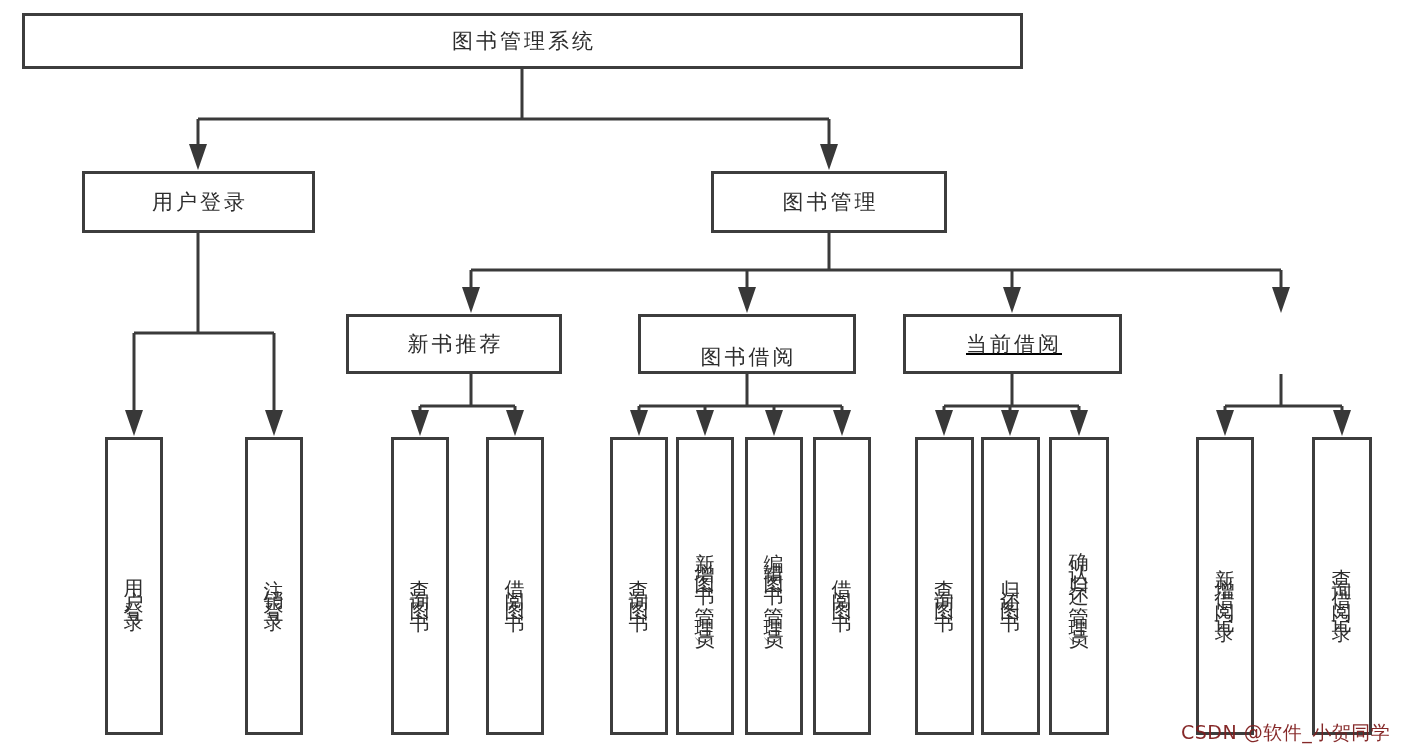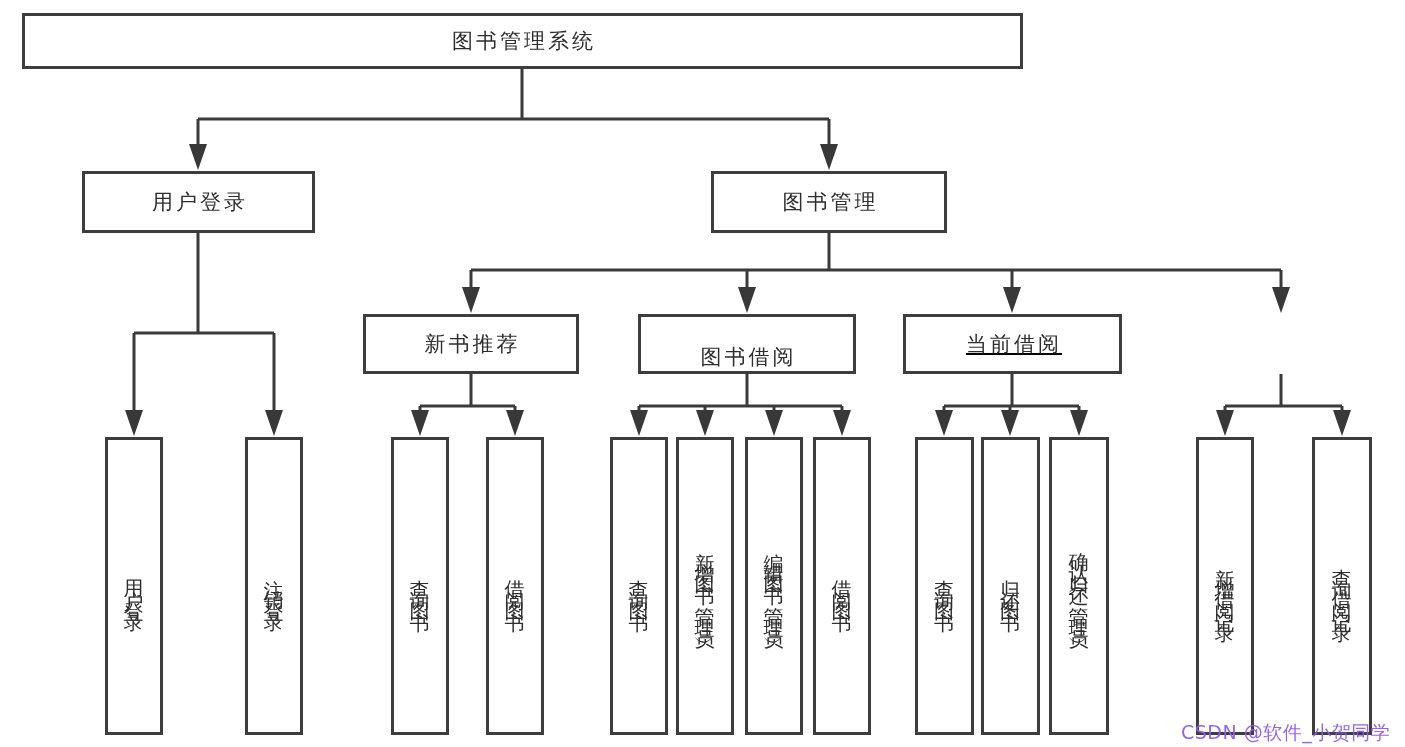--- a/index.html
+++ b/index.html
@@ -60,21 +60,21 @@
     letter-spacing: 11px;
     white-space: normal;
     line-height: 1;
     text-indent: 0;
   }
   .watermark {
     position: absolute;
     left: 1181px;
     top: 720px;
     font-size: 19px;
-    color: #8b5cf6;
+    color: #7f1d1d;
     letter-spacing: 0.5px;
     white-space: nowrap;
     z-index: 3;
     opacity: 0.95;
   }
 </style>
 </head>
 <body>
 
 <div class="canvas">
@@ -152,21 +152,21 @@
     <span class="lbl">图书管理系统</span>
   </div>
 
   <div class="node hbox" style="left:82px;top:171px;width:233px;height:62px;">
     <span class="lbl">用户登录</span>
   </div>
   <div class="node hbox" style="left:711px;top:171px;width:236px;height:62px;justify-content:center;">
     <span class="lbl">图书管理</span>
   </div>
 
-  <div class="node hbox" style="left:363px;top:314px;width:216px;height:60px;">
+  <div class="node hbox" style="left:346px;top:314px;width:216px;height:60px;">
     <span class="lbl">新书推荐</span>
   </div>
   <div class="node hbox" style="left:638px;top:314px;width:218px;height:60px;align-items:flex-end;">
     <span class="lbl">图书借阅</span>
   </div>
   <div class="node hbox" style="left:903px;top:314px;width:219px;height:60px;text-decoration:underline;">
     <span class="lbl">当前借阅</span>
   </div>
 
   <div class="node vbox" style="left:105px;top:437px;width:58px;height:298px;">

